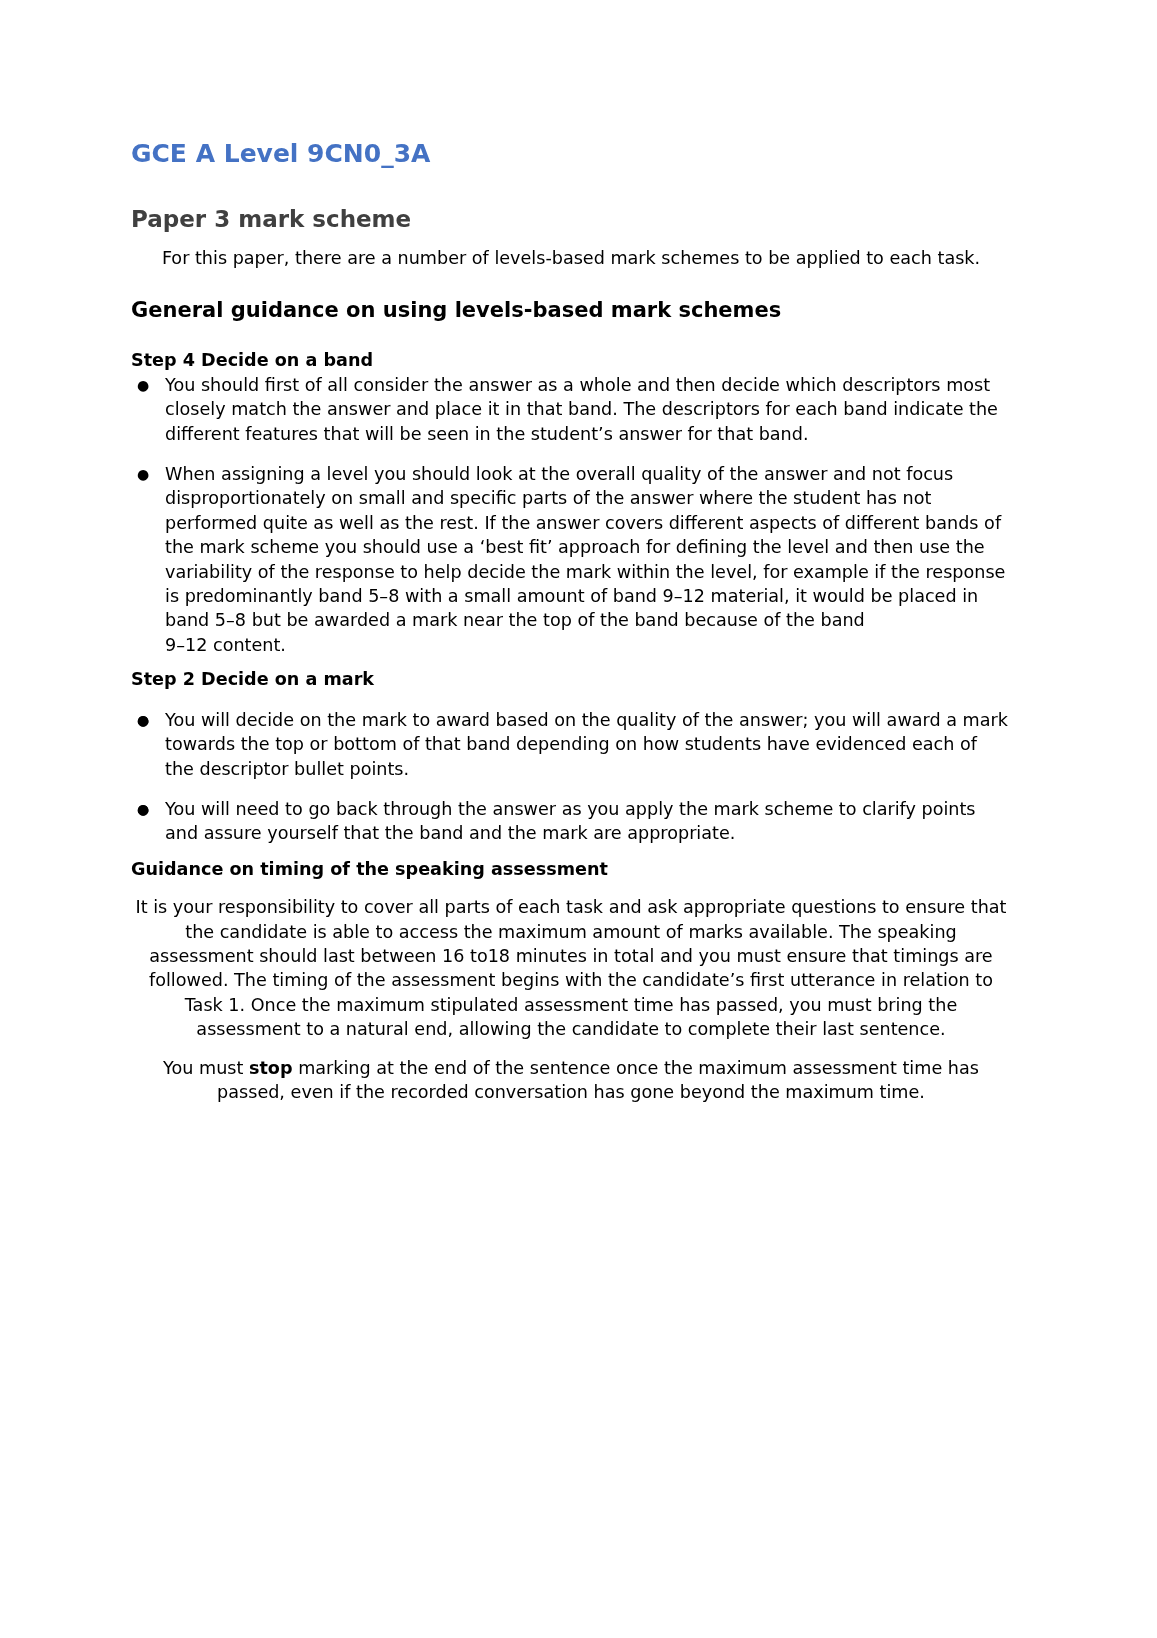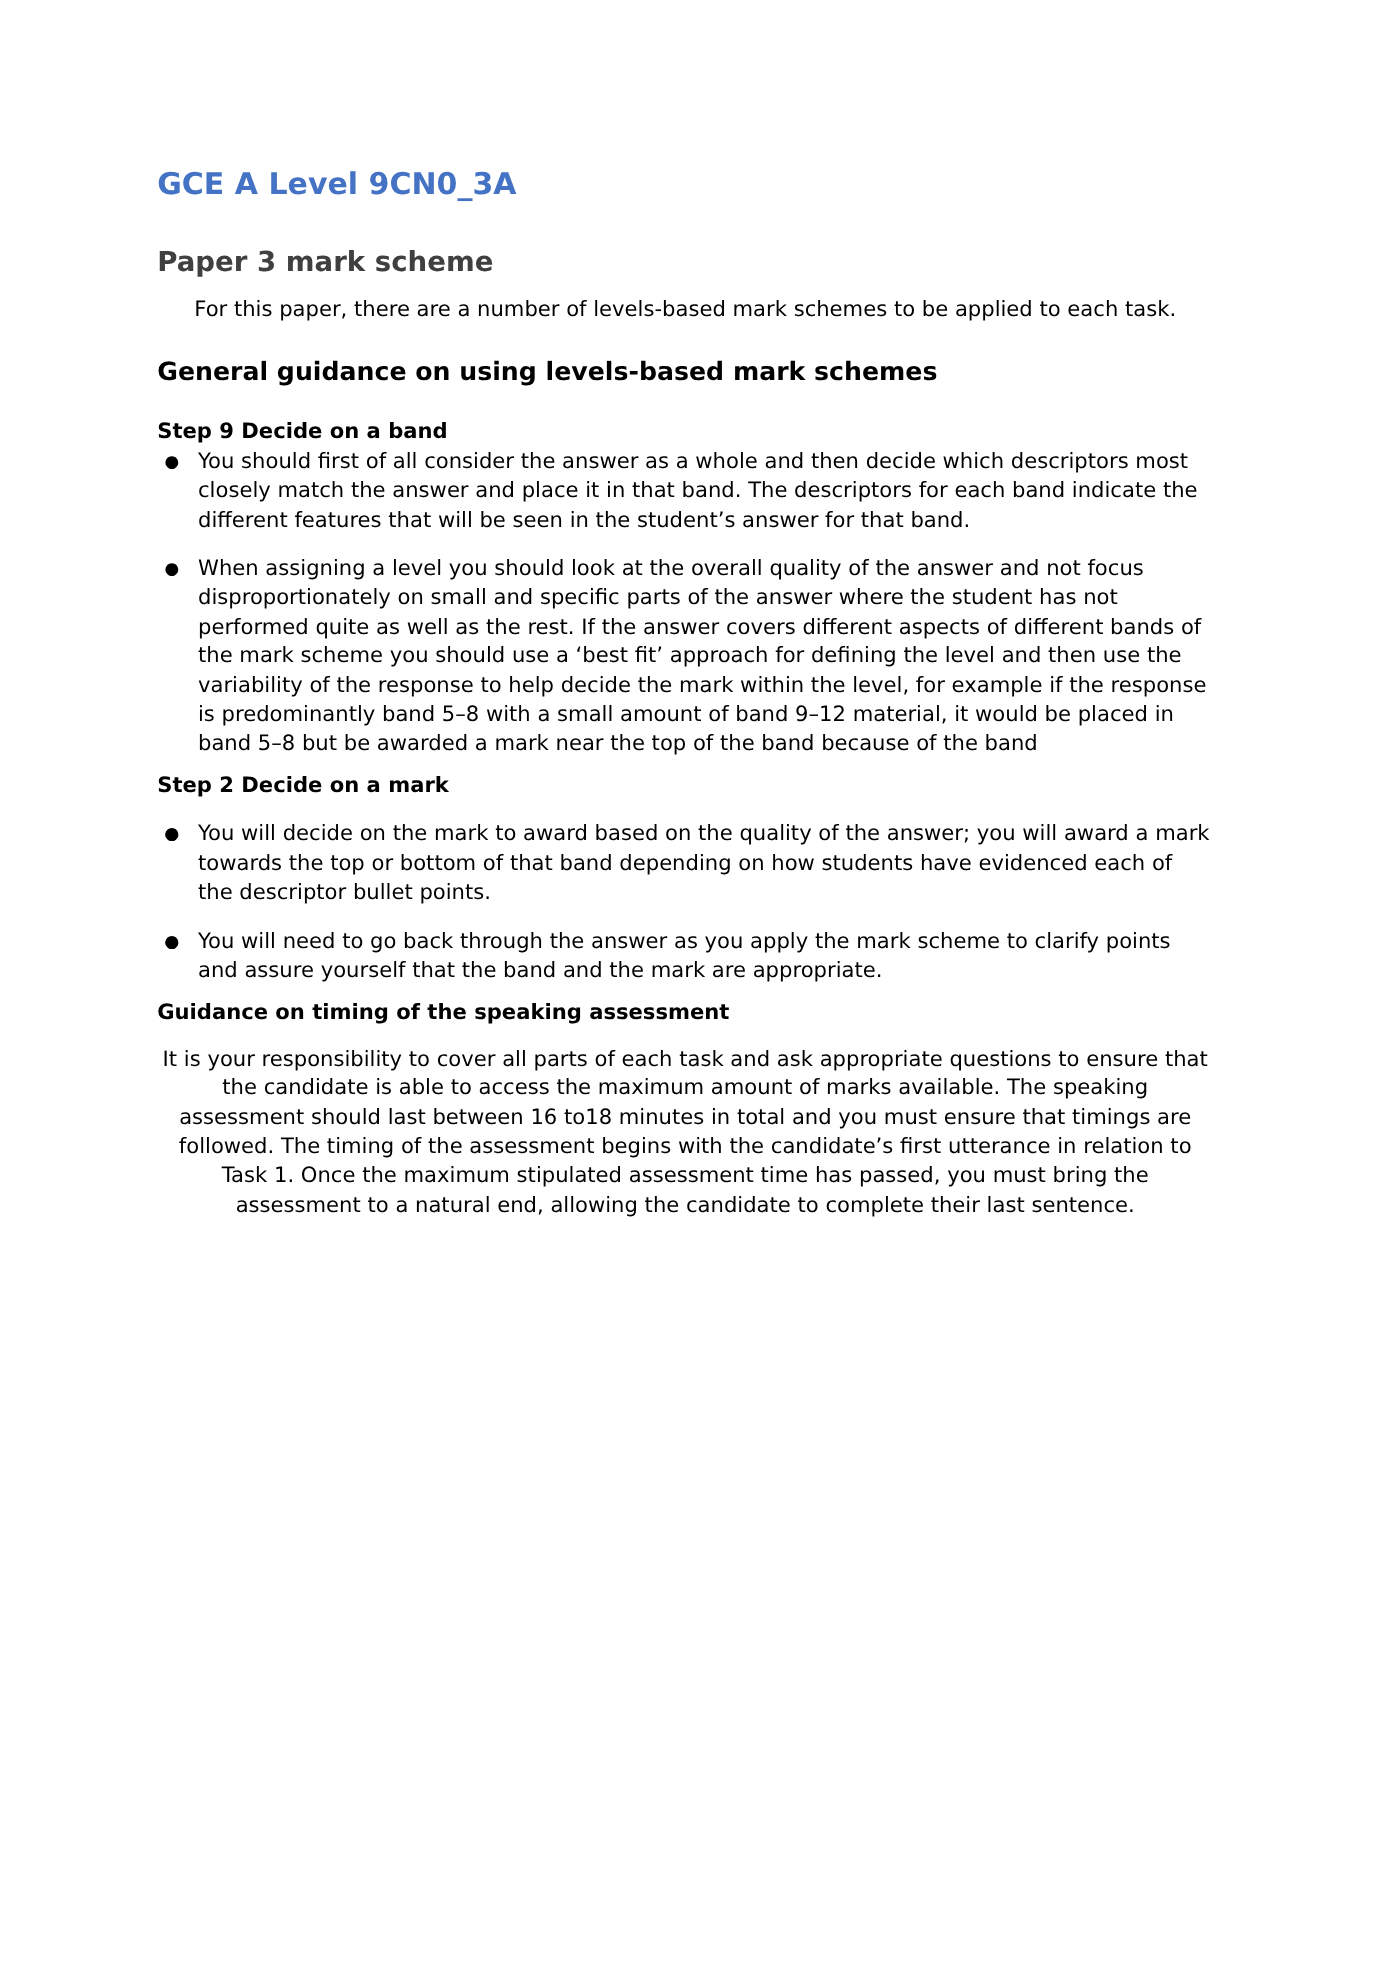--- a/index.html
+++ b/index.html
@@ -27,29 +27,30 @@
 </head>
 <body>
 
 <div class="page">
   <h1>GCE A Level 9CN0_3A</h1>
   <h2>Paper 3 mark scheme</h2>
   <p class="intro">For this paper, there are a number of levels-based mark schemes to be applied to each task.</p>
 
   <h3>General guidance on using levels-based mark schemes</h3>
 
-  <h4 class="step1">Step 9 Decide on a band</h4>
+  <h4 class="step1">Step 4 Decide on a band</h4>
   <ul>
     <li>
       <span class="bullet">●</span>
       <span>You should first of all consider the answer as a whole and then decide which descriptors most closely match the answer and place it in that band. The descriptors for each band indicate the different features that will be seen in the student’s answer for that band.</span>
     </li>
     <li>
       <span class="bullet">●</span>
       <span>When assigning a level you should look at the overall quality of the answer and not focus disproportionately on small and specific parts of the answer where the student has not performed quite as well as the rest. If the answer covers different aspects of different bands of the mark scheme you should use a ‘best fit’ approach for defining the level and then use the variability of the response to help decide the mark within the level, for example if the response is predominantly band 5–8 with a small amount of band 9–12 material, it would be placed in band 5–8 but be awarded a mark near the top of the band because of the band</span>
+      <span class="last-line">9–12 content.</span>
     </li>
   </ul>
 
   <h4 class="step2">Step 2 Decide on a mark</h4>
   <ul>
     <li>
       <span class="bullet">●</span>
     </li>
     <li>
       <span class="bullet">●</span>
@@ -59,13 +60,14 @@
       <span class="bullet">●</span>
     </li>
     <li>
       <span class="bullet">●</span>
       <span>You will need to go back through the answer as you apply the mark scheme to clarify points and assure yourself that the band and the mark are appropriate.</span>
     </li>
   </ul>
 
   <h4 class="timing">Guidance on timing of the speaking assessment</h4>
   <p class="timing-p1">It is your responsibility to cover all parts of each task and ask appropriate questions to ensure that the candidate is able to access the maximum amount of marks available. The speaking assessment should last between 16 to18 minutes in total and you must ensure that timings are followed. The timing of the assessment begins with the candidate’s first utterance in relation to Task 1. Once the maximum stipulated assessment time has passed, you must bring the assessment to a natural end, allowing the candidate to complete their last sentence.</p>
+  <p class="timing-p2"><span>You must </span><b>stop</b><span> marking at the end of the sentence once the maximum assessment time has passed, even if the recorded conversation has gone beyond the maximum time.</span></p>
 </div>
 
 </body></html>

